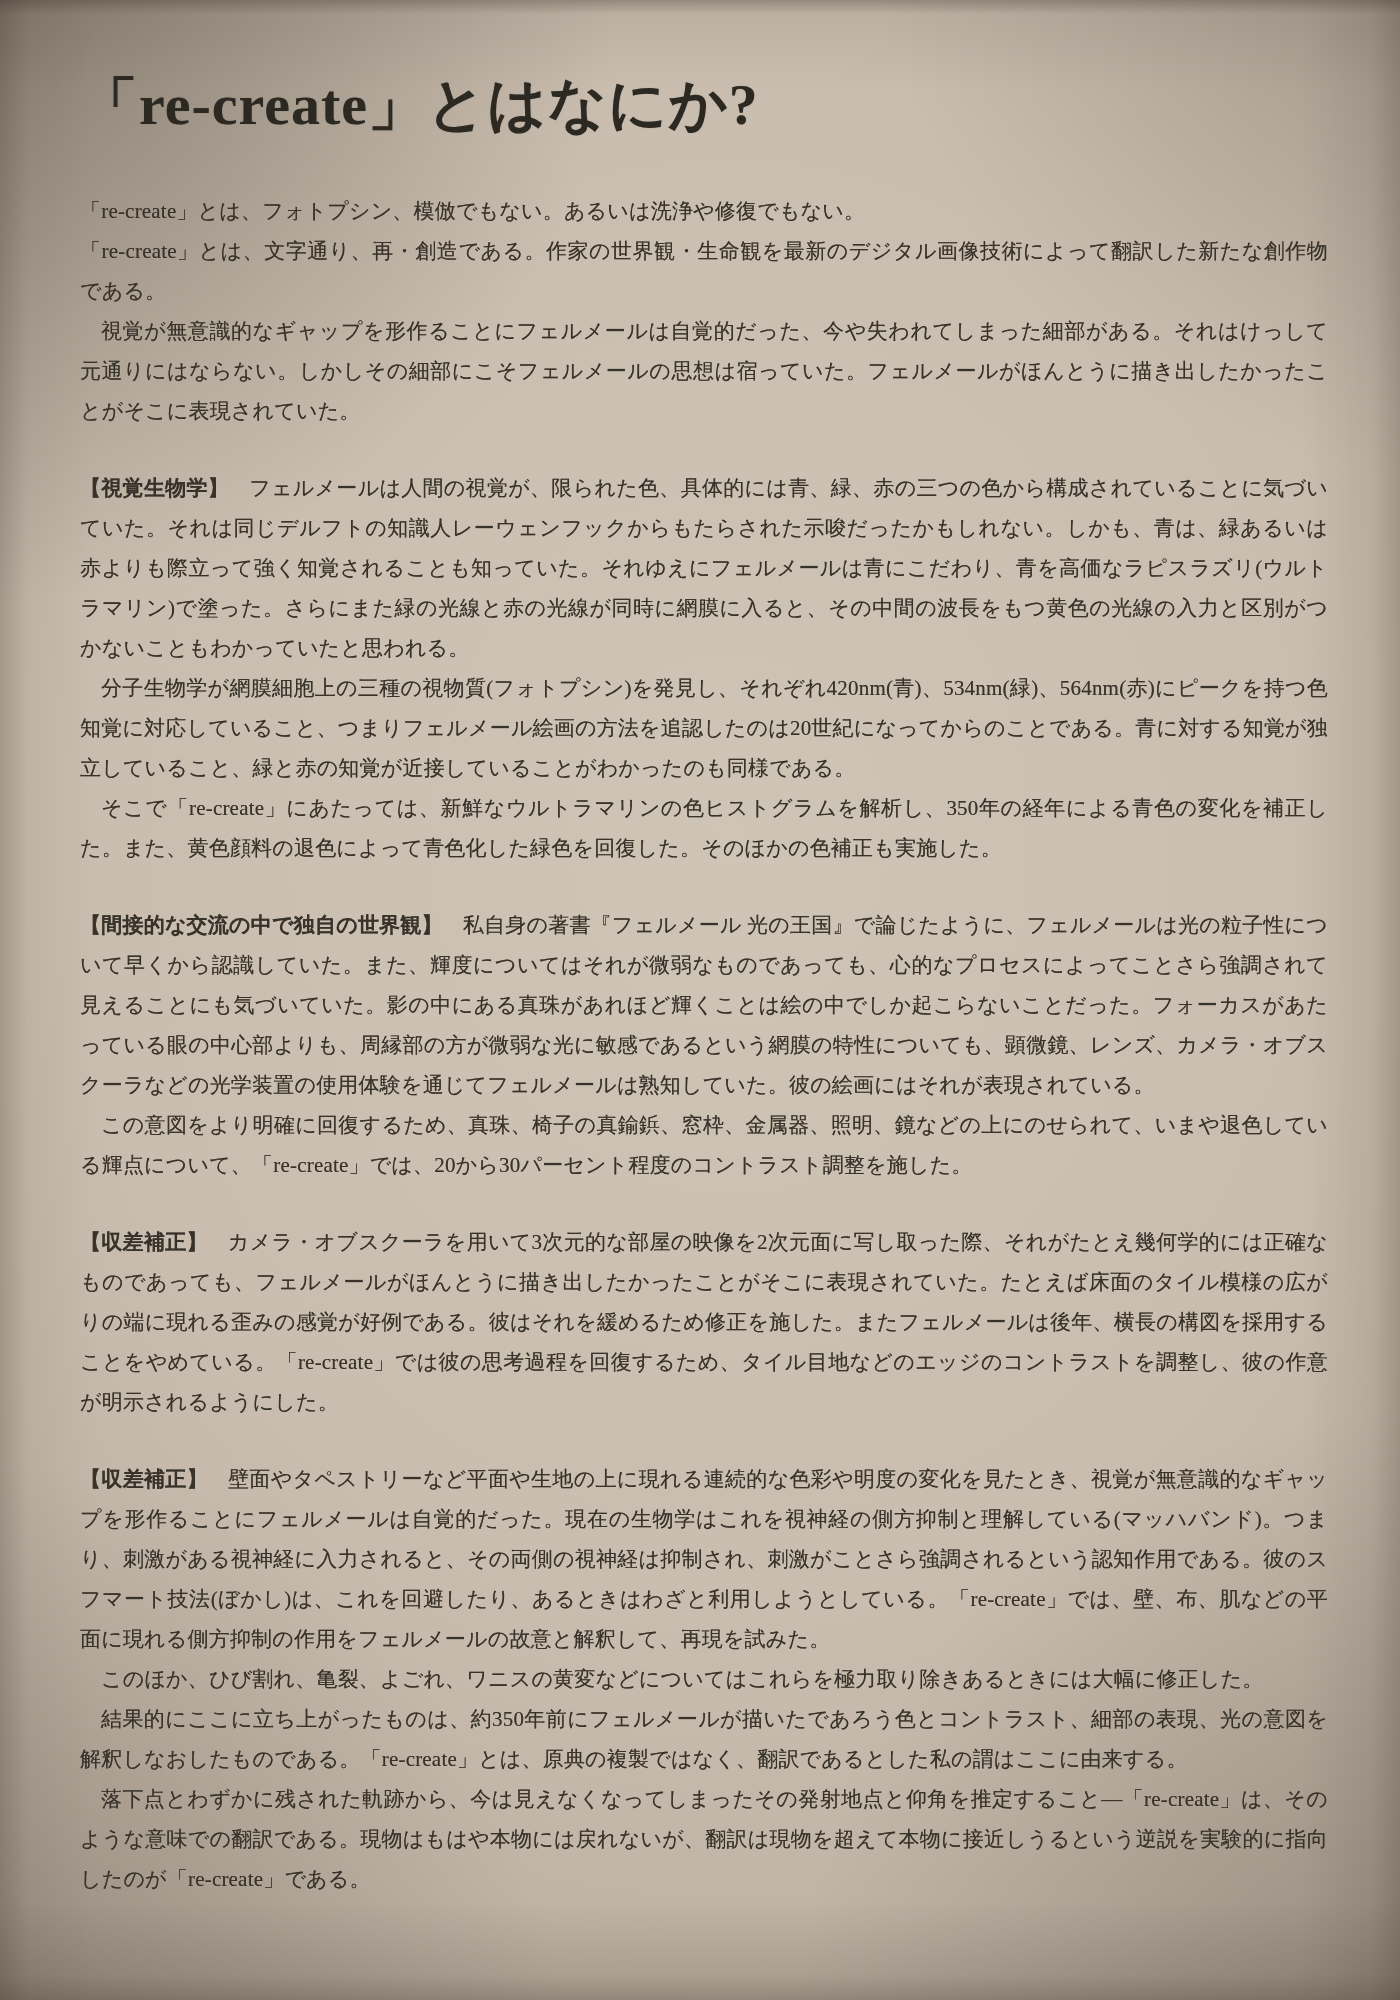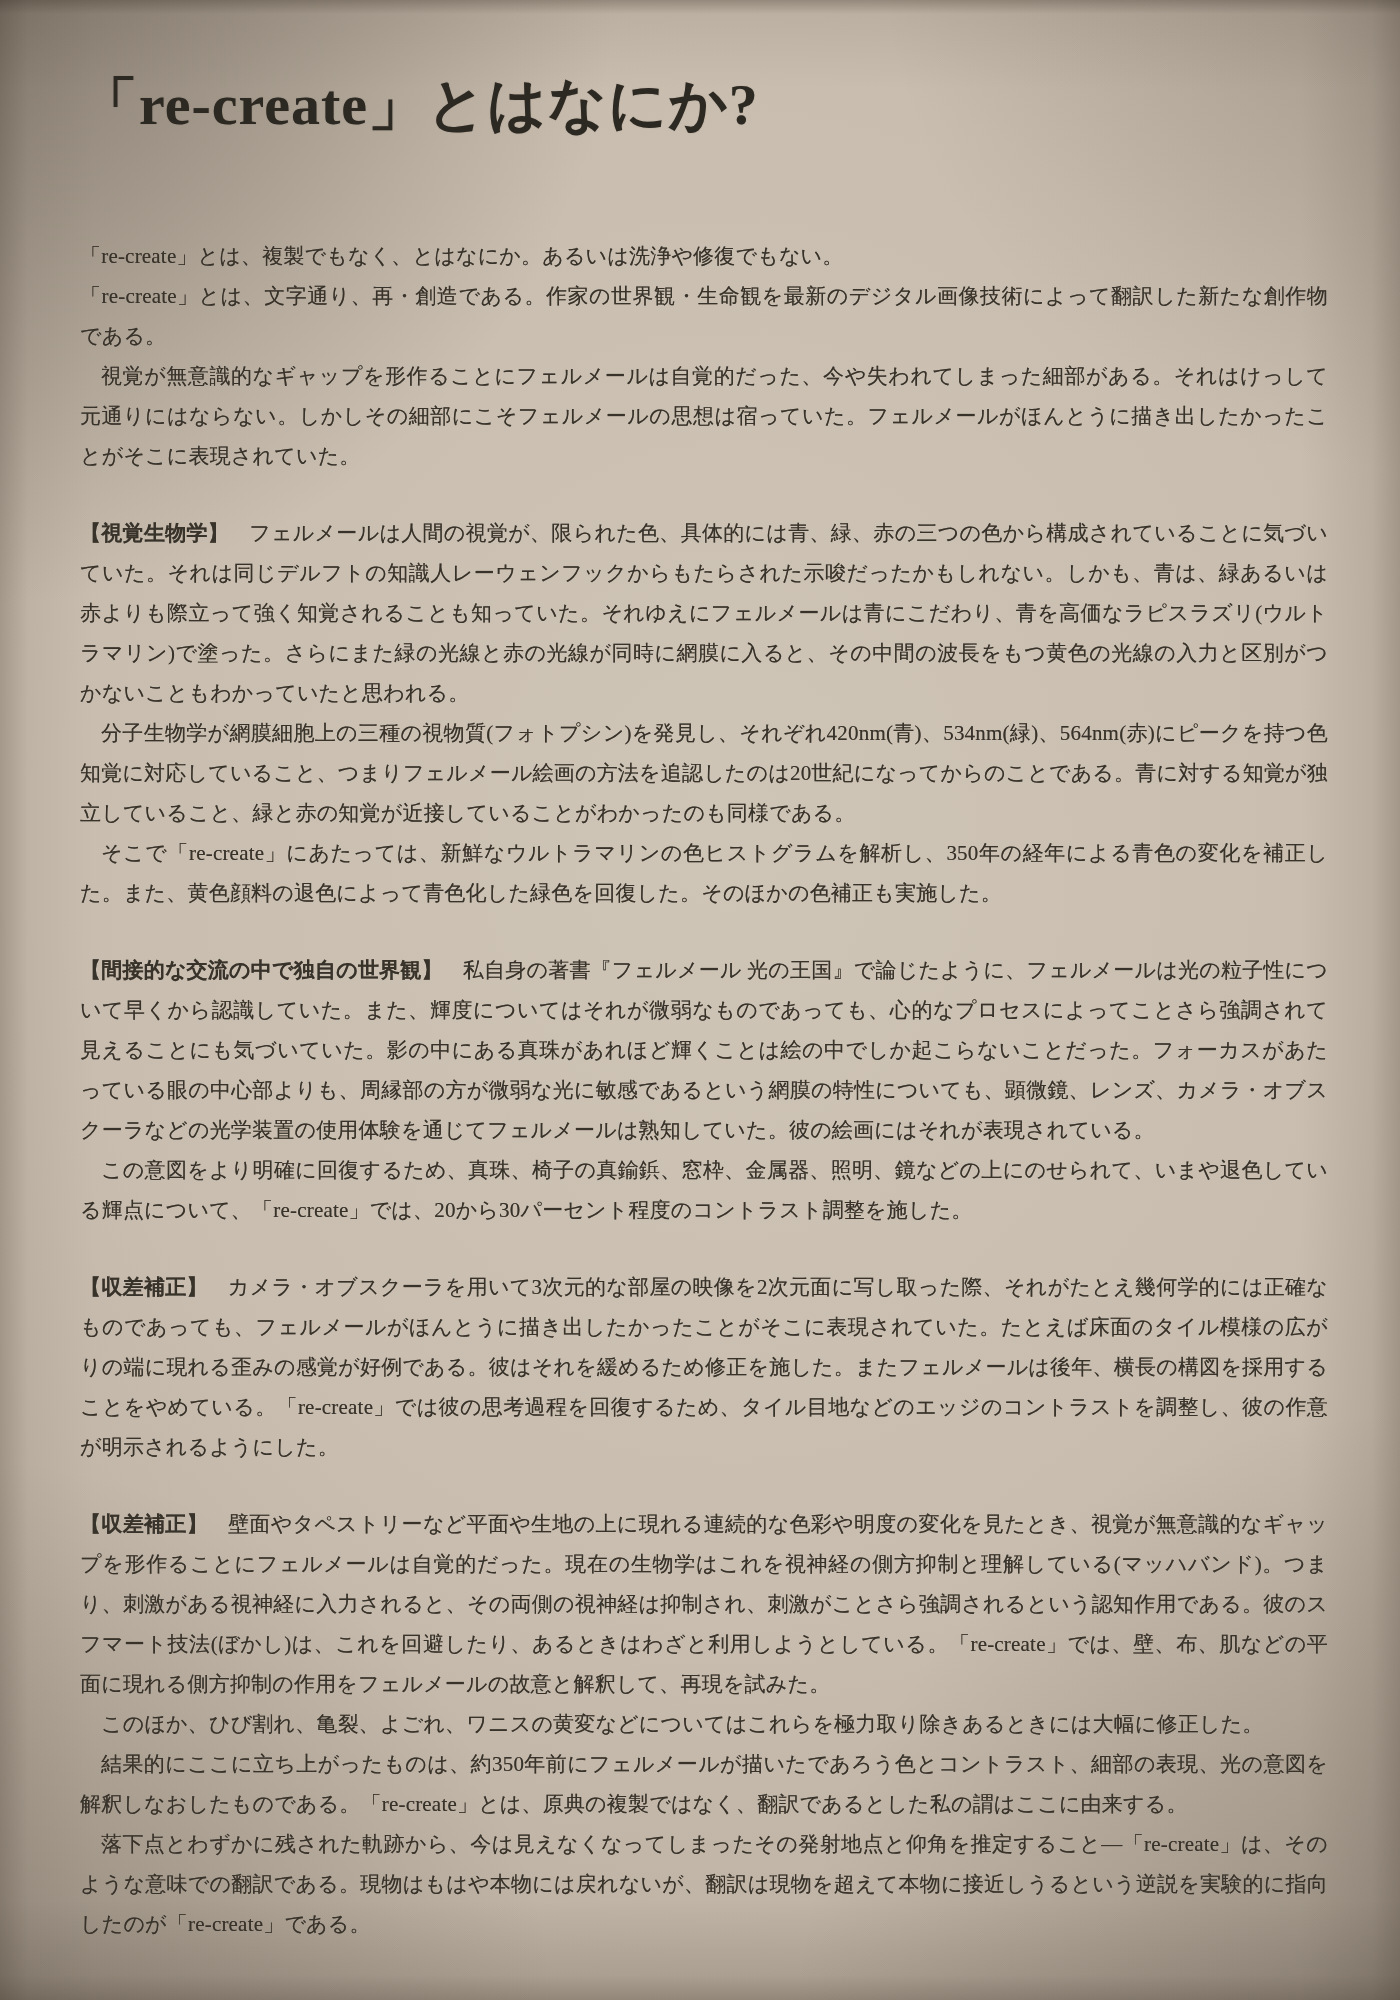--- a/index.html
+++ b/index.html
@@ -20,21 +20,21 @@
   }
   .panel-text {
     position: absolute;
     left: 80px;
     top: 0;
     width: 1248px;
     padding-top: 70px;
     color: #37322a;
   }
   h1.title {
-    margin: 0 0 96px 0;
+    margin: 0 0 51px 0;
     font-size: 58px;
     line-height: 1.2;
     font-weight: 600;
     letter-spacing: 1px;
     color: #2c2822;
     text-shadow: 0 0 1px rgba(60,50,40,0.35);
   }
   p.body-line {
     margin: 0;
     font-size: 21px;
@@ -48,21 +48,21 @@
   .sec-head { margin-right: 20px; font-weight: 600; }
 </style>
 </head>
 <body>
 
 <div class="panel-text">
 
   <h1 class="title">「re-create」とはなにか?</h1>
 
   <div>
-    <p class="body-line">「re-create」とは、複製でもなく、とはなにか。あるいは洗浄や修復でもない。</p>
+    <p class="body-line">「re-create」とは、フォトプシン、模倣でもない。あるいは洗浄や修復でもない。</p>
     <p class="body-line">「re-create」とは、文字通り、再・創造である。作家の世界観・生命観を最新のデジタル画像技術によって翻訳した新たな創作物である。</p>
     <p class="body-line indent">視覚が無意識的なギャップを形作ることにフェルメールは自覚的だった、今や失われてしまった細部がある。それはけっして元通りにはならない。しかしその細部にこそフェルメールの思想は宿っていた。フェルメールがほんとうに描き出したかったことがそこに表現されていた。</p>
   </div>
 
   <section class="panel-section">
     <p class="body-line"><span class="sec-head">【視覚生物学】</span><span>フェルメールは人間の視覚が、限られた色、具体的には青、緑、赤の三つの色から構成されていることに気づいていた。それは同じデルフトの知識人レーウェンフックからもたらされた示唆だったかもしれない。しかも、青は、緑あるいは赤よりも際立って強く知覚されることも知っていた。それゆえにフェルメールは青にこだわり、青を高価なラピスラズリ(ウルトラマリン)で塗った。さらにまた緑の光線と赤の光線が同時に網膜に入ると、その中間の波長をもつ黄色の光線の入力と区別がつかないこともわかっていたと思われる。</span></p>
     <p class="body-line indent">分子生物学が網膜細胞上の三種の視物質(フォトプシン)を発見し、それぞれ420nm(青)、534nm(緑)、564nm(赤)にピークを持つ色知覚に対応していること、つまりフェルメール絵画の方法を追認したのは20世紀になってからのことである。青に対する知覚が独立していること、緑と赤の知覚が近接していることがわかったのも同様である。</p>
     <p class="body-line indent">そこで「re-create」にあたっては、新鮮なウルトラマリンの色ヒストグラムを解析し、350年の経年による青色の変化を補正した。また、黄色顔料の退色によって青色化した緑色を回復した。そのほかの色補正も実施した。</p>
   </section>
 

